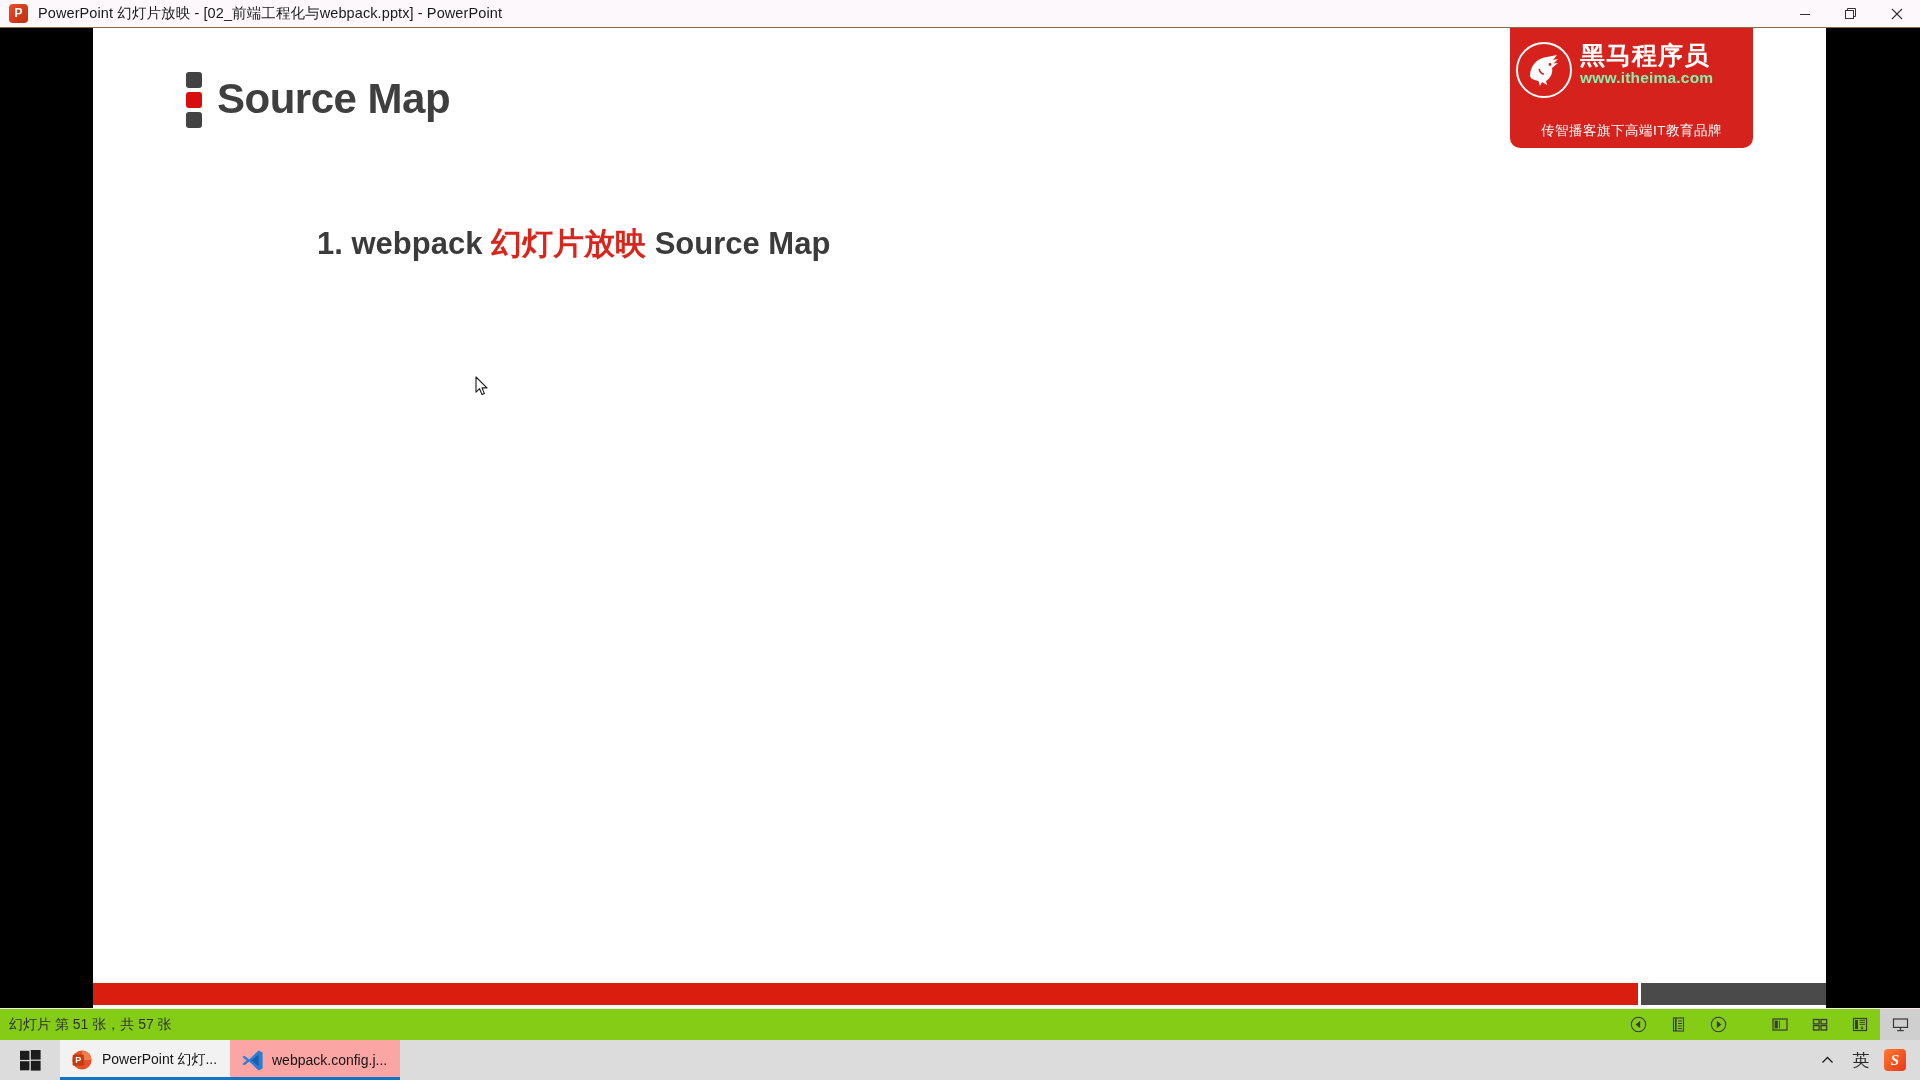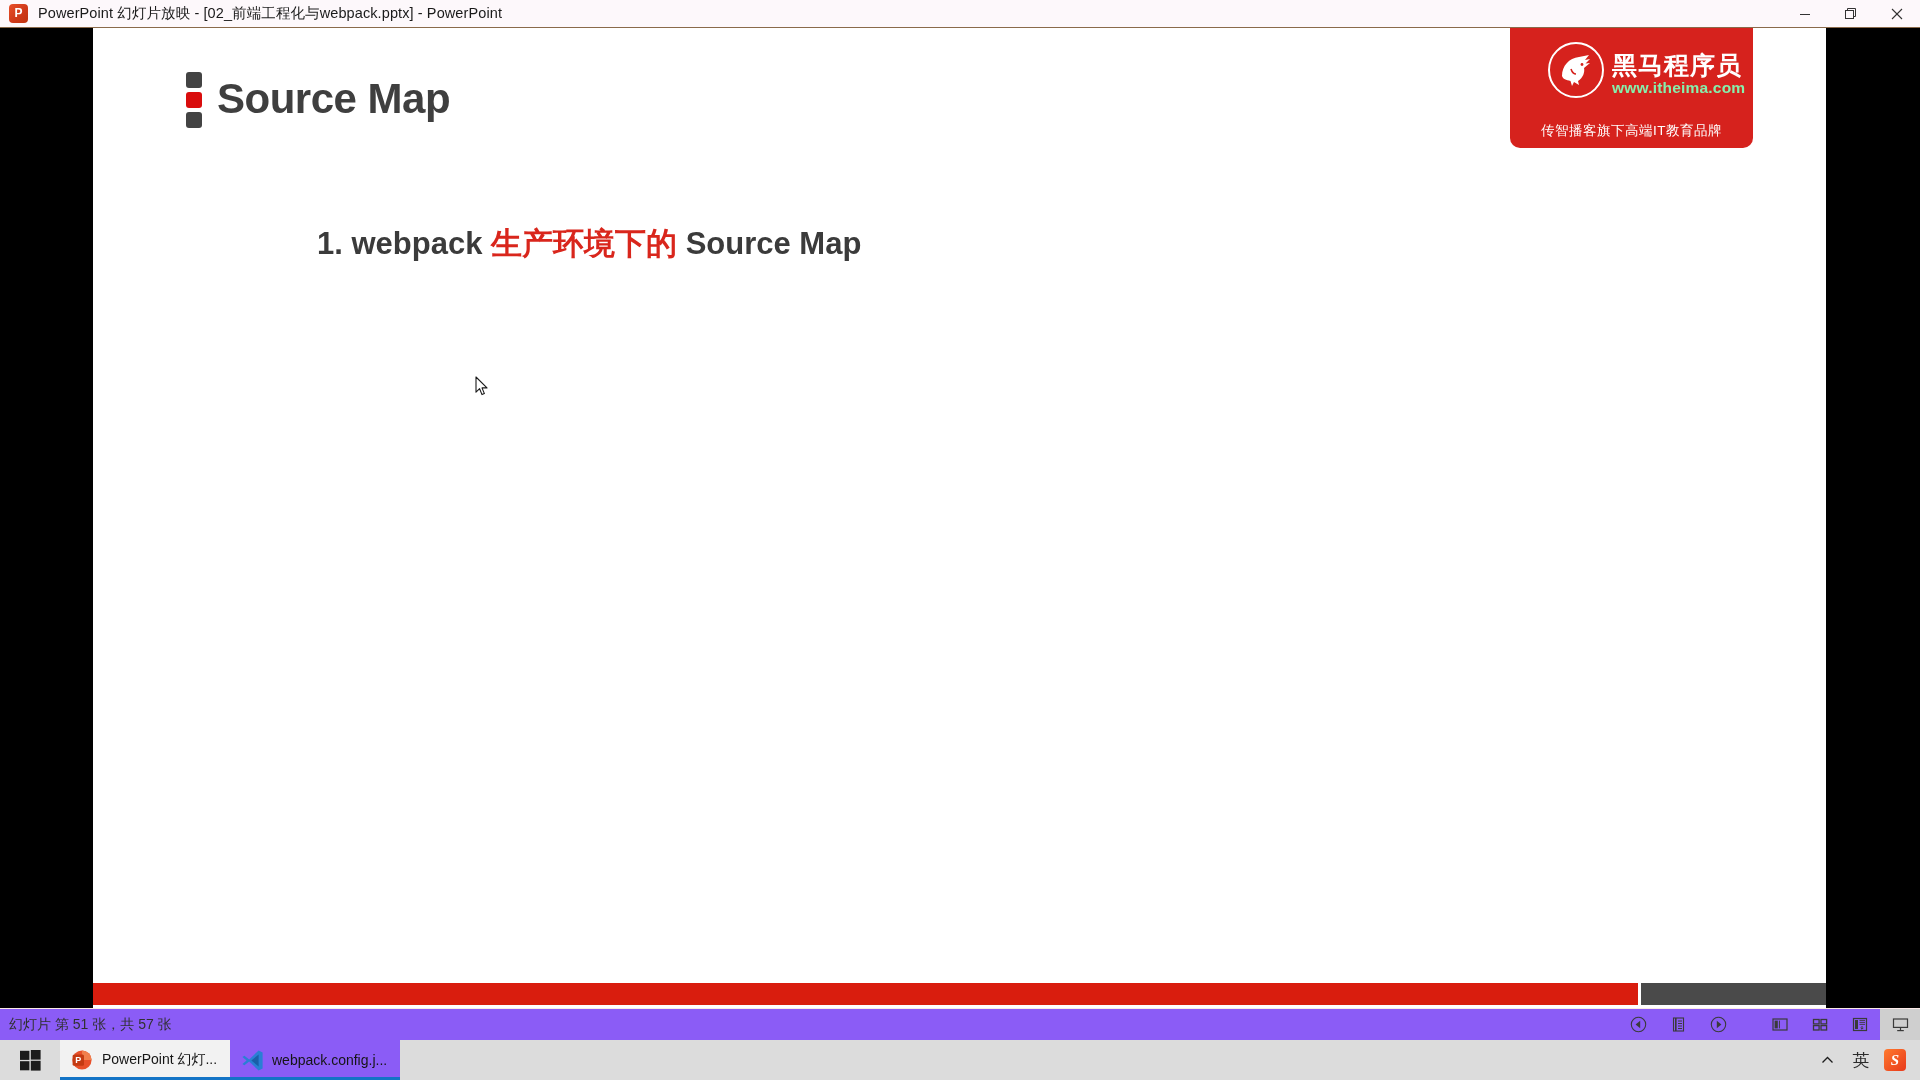--- a/index.html
+++ b/index.html
@@ -72,21 +72,21 @@
 
   
   .logo{
     position:absolute; right:73px; top:0px;
     width:243px; height:120px;
     background:#d6221d;
     border-bottom-left-radius:10px; border-bottom-right-radius:10px;
     overflow:hidden;
   }
   .logo-main{
-    display:flex; align-items:flex-end; padding:14px 0 0 6px;margin-left:32px;
+    display:flex; align-items:flex-start; padding:14px 0 0 6px;
   }
   .logo-emblem{
     width:56px;height:56px;border-radius:50%;
     border:2.5px solid #ffffff;
     display:flex;align-items:center;justify-content:center;
     flex:none;
   }
   .logo-emblem svg{display:block;}
   .logo-txt{ margin-left:8px; }
   .logo-cn{
@@ -124,21 +124,21 @@
 
   
   .cursor{
     position:absolute; left:475px; top:348px; width:14px; height:21px;
     pointer-events:none;
   }
 
   
   .statusbar{
     position:absolute; left:0; top:1008px; width:1920px; height:32px;
-    background:#8b5cf6;
+    background:#84cc16;
     display:flex; align-items:center;
     border-top:1px solid #fbe9e7;
   }
   .status-text{
     margin-left:9px; font-size:14px; color:#303030; white-space:nowrap;
   }
   .status-icons{
     margin-left:auto; display:flex; align-items:center; height:32px;
   }
   .sb-btn{
@@ -160,21 +160,21 @@
     width:60px; display:flex;align-items:center;justify-content:center;
   }
   .tb-item{
     position:relative;
     display:flex; align-items:center;
     padding:0 12px 0 10px;
     max-width:210px;
     min-width:170px;
   }
   .tb-item.active{ background:#f2f2f2; }
-  .tb-item.open{ background:#8b5cf6; }
+  .tb-item.open{ background:#fca5a5; }
   .tb-item::after{
     content:""; position:absolute; left:0; right:0; bottom:0; height:3px;
     background:#1474c6;
   }
   .tb-item .ico{ width:24px;height:24px;flex:none;margin-right:8px;
     display:flex;align-items:center;justify-content:center;}
   .tb-item .lbl{
     font-size:14px; color:#151515; white-space:nowrap;
     overflow:hidden; text-overflow:ellipsis;
   }
@@ -251,21 +251,21 @@
         </div>
         <div class="logo-txt">
           <div class="logo-cn">黑马程序员</div>
           <div class="logo-url">www.itheima.com</div>
         </div>
       </div>
       <div class="logo-tag">传智播客旗下高端IT教育品牌</div>
     </div>
 
     <div class="body-head">
-      <span>1. webpack </span><span class="hl">生产环境下的</span><span> Source Map</span>
+      <span>1. webpack </span><span class="hl">幻灯片放映</span><span> Source Map</span>
     </div>
 
     <div class="bar-red"></div>
     <div class="bar-gray"></div>
   </div>
 
   <div class="cursor">
     <svg width="14" height="21" viewBox="0 0 14 21">
       <path d="M1 1 L1 16.2 L4.6 12.7 L7 18.6 L9.4 17.6 L7 11.9 L12 11.9 Z" fill="#ffffff" stroke="#1a1a1a" stroke-width="1.1" stroke-linejoin="round"></path>
     </svg>

